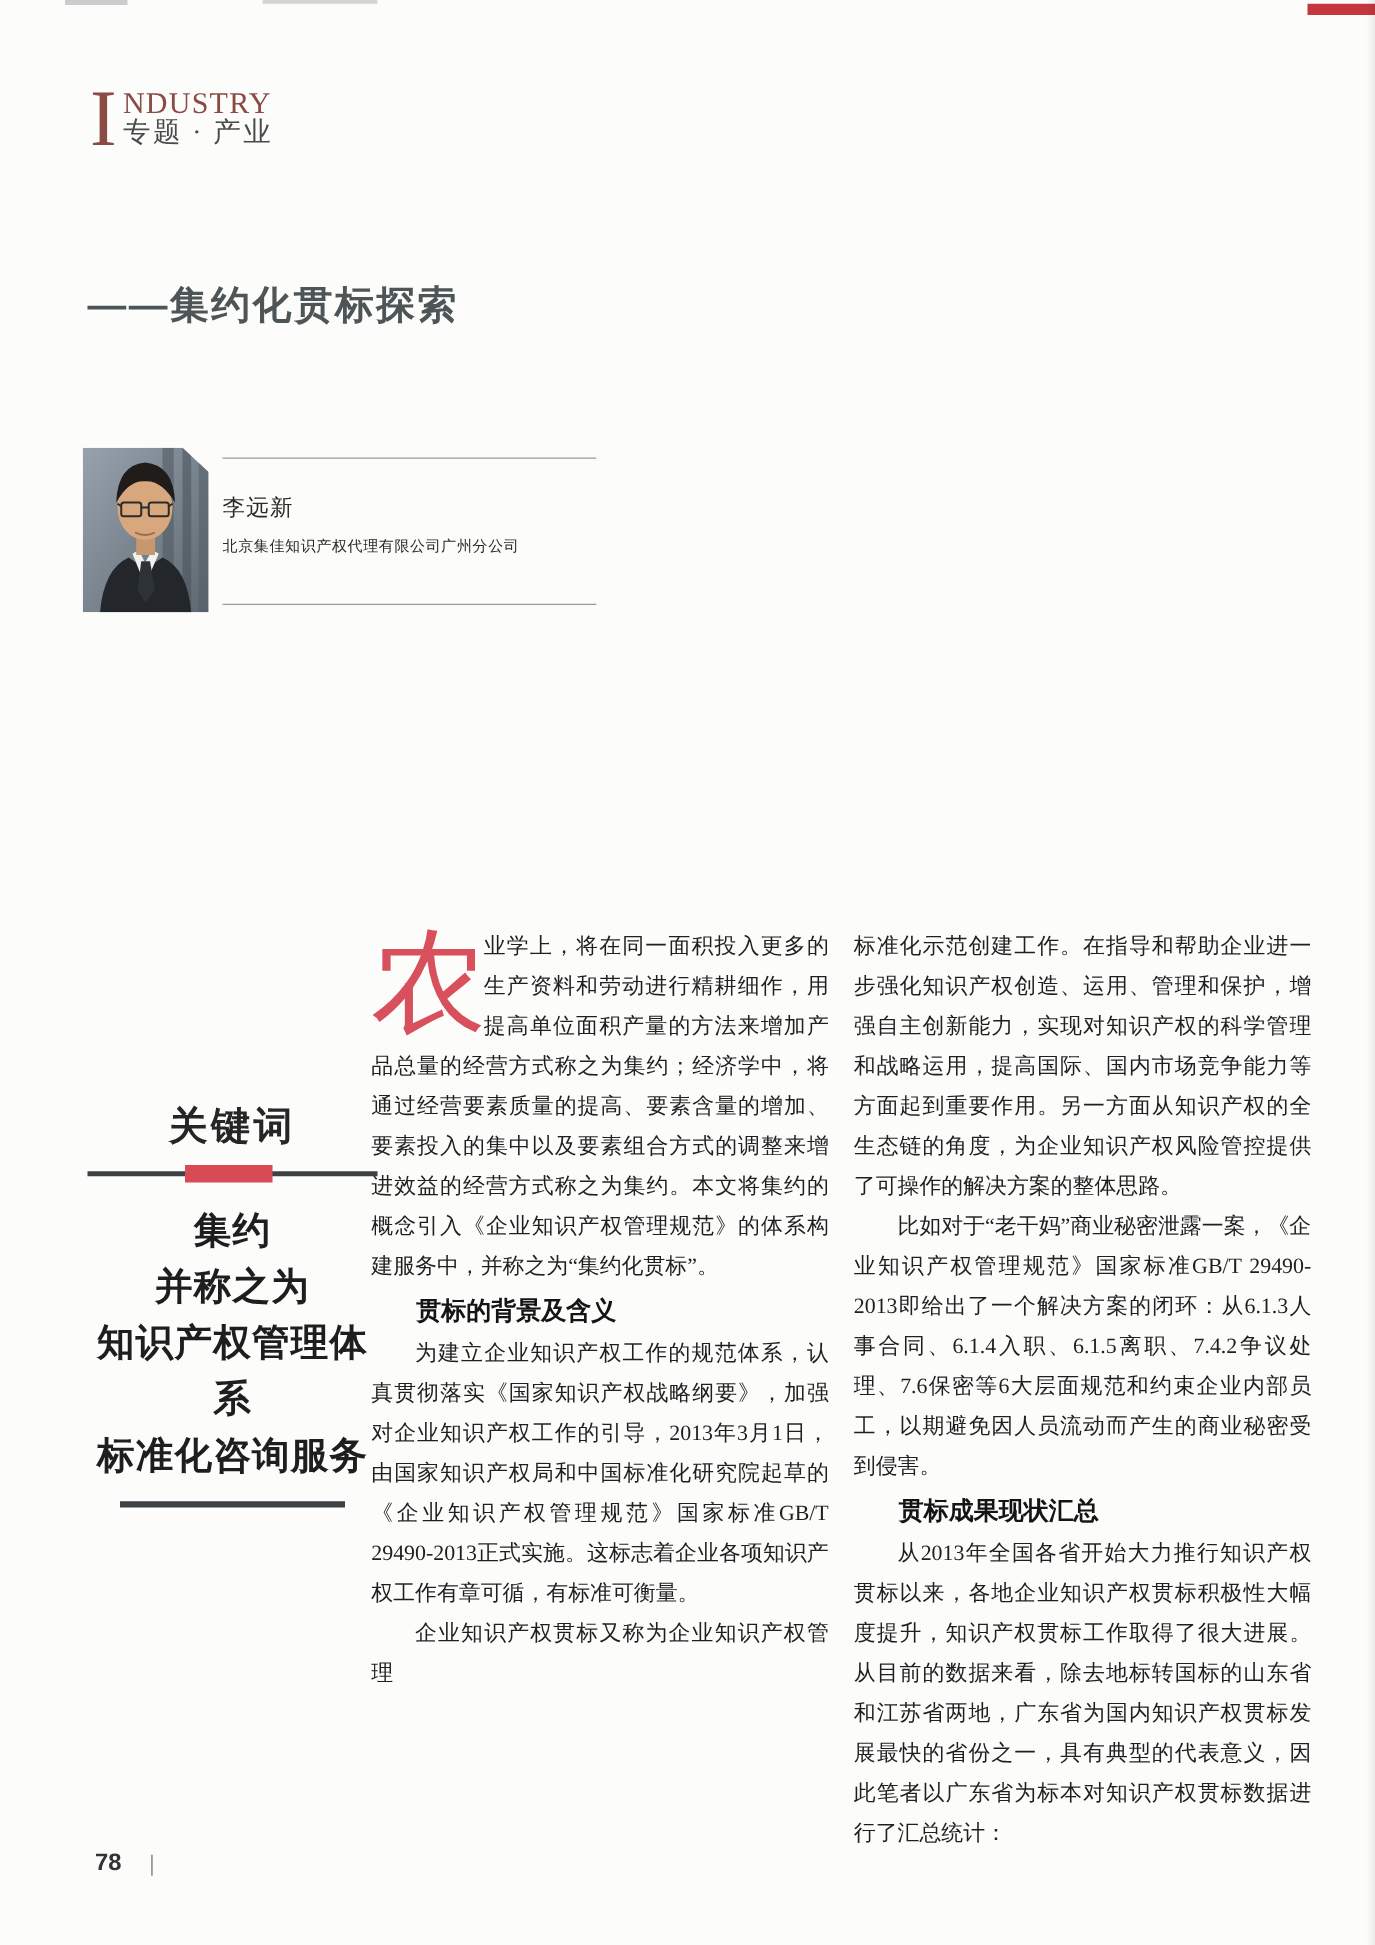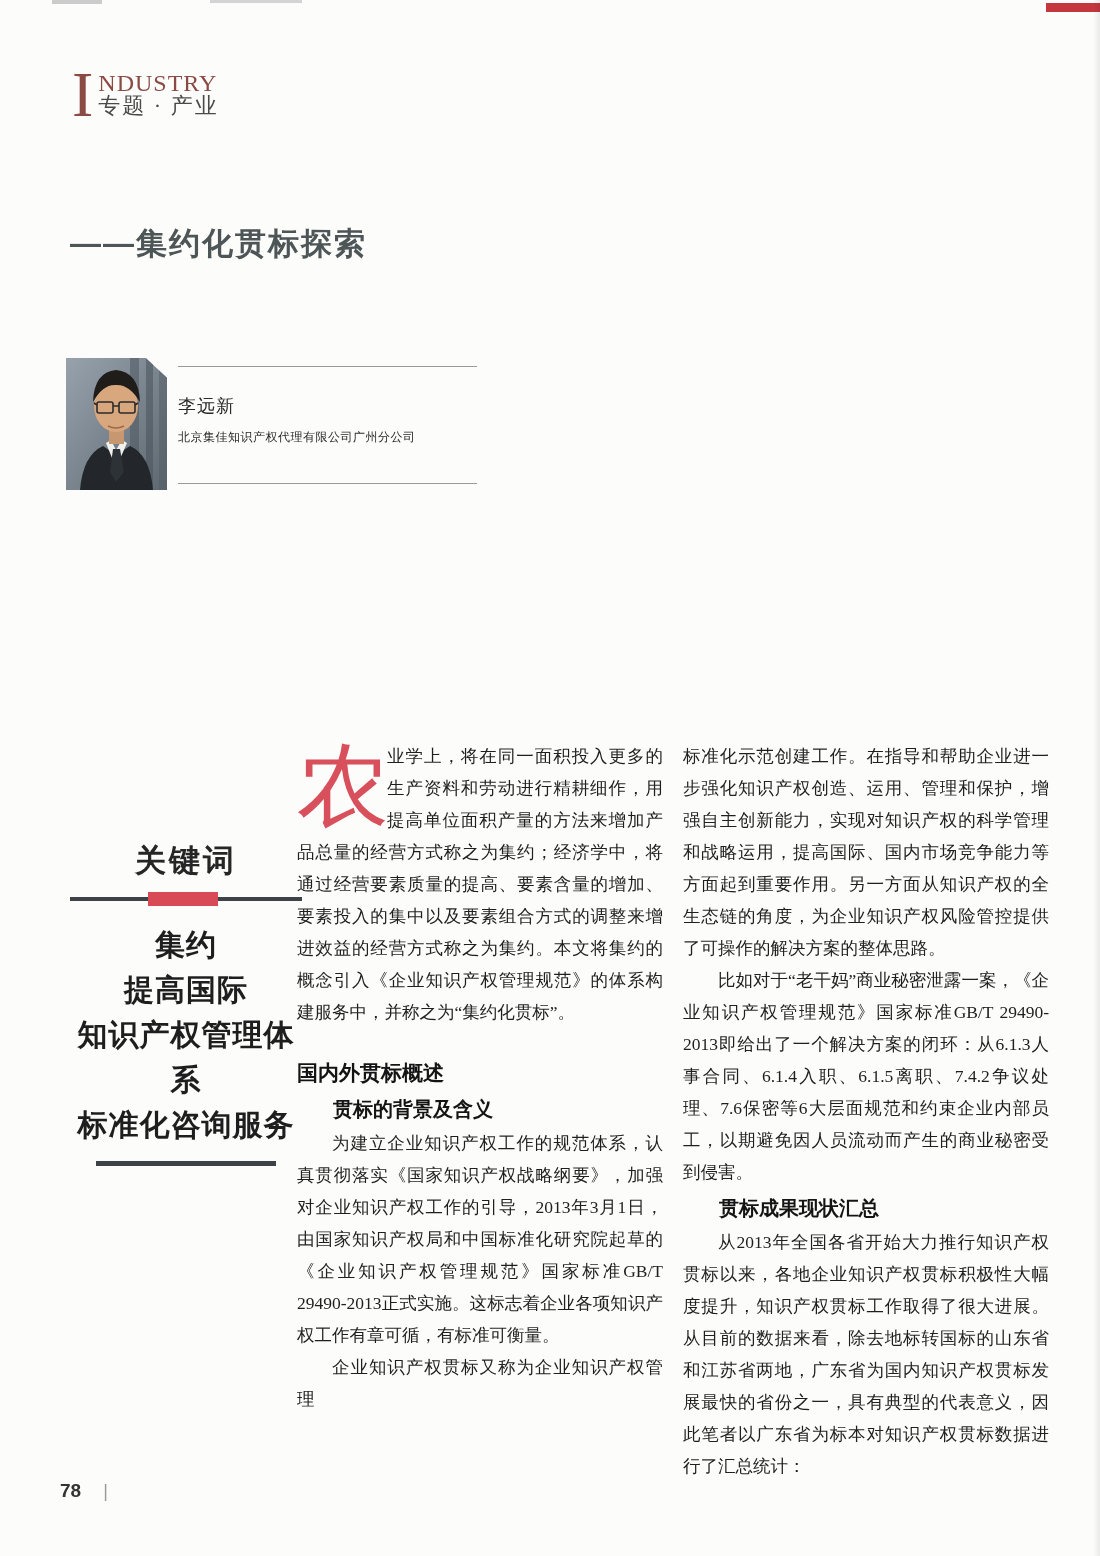--- a/index.html
+++ b/index.html
@@ -41,21 +41,21 @@
   
   .photo-wrap { position:absolute; left:66px; top:358px; width:101px; height:132px;
     clip-path:polygon(0 0, 79% 0, 100% 15%, 100% 100%, 0 100%); }
   .author-info { position:absolute; left:178px; top:366px; width:299px;
     border-top:1px solid #999; border-bottom:1px solid #999; height:118px;
     font-family:"Liberation Sans","DejaVu Sans",sans-serif; color:#2a2a2a; }
   .author-name { font-size:18px; font-weight:normal; margin-top:27px; letter-spacing:1px; }
   .author-affil { font-size:12px; margin-top:11px; letter-spacing:0.5px; }
 
   
-  .keywords { position:absolute; left:70px; top:840px; width:232px; text-align:center; }
+  .keywords { position:absolute; left:70px; top:880px; width:232px; text-align:center; }
   .kw-title { font-size:31px; font-weight:bold; color:#262626; letter-spacing:3px; }
   .kw-divider { position:relative; width:232px; height:14px; margin:10px auto 0; }
   .kw-line { position:absolute; left:0; top:5px; width:232px; height:4px; background:#3c4246; }
   .kw-red  { position:absolute; left:78px; top:0; width:70px; height:14px; background:#d84a56; }
   .kw-list { margin-top:16px; }
   .kw-item { font-size:30px; font-weight:bold; color:#1e1e1e; line-height:45px; letter-spacing:1px; }
   .kw-bottom { width:180px; height:5px; background:#3c4246; margin:14px auto 0; }
 
   
   .col { position:absolute; top:740px; width:366px; }
@@ -65,21 +65,21 @@
   .indent { text-indent:2em; }
   .dropcap { float:left; width:88px; font-size:92px; line-height:88px;
     color:#d8505c; font-family:"Liberation Serif","DejaVu Serif",serif;
     text-align:left; margin:2px 2px 0 0; }
   .h-main { font-family:"Liberation Sans","DejaVu Sans",sans-serif;
     font-size:21px; font-weight:bold; color:#141414; margin:31px 0 9px; }
   .h-sub  { font-family:"Liberation Sans","DejaVu Sans",sans-serif;
     font-size:20px; font-weight:bold; color:#141414; padding-left:36px; margin:7px 0 4px; }
 
   
-  .folio { position:absolute; left:60px; top:1480px;
+  .folio { position:absolute; left:76px; top:1480px;
     font-family:"Liberation Sans","DejaVu Sans",sans-serif;
     font-size:19px; font-weight:bold; color:#333; display:flex; align-items:center; }
   .folio-sep { margin-left:22px; color:#9a9a9a; font-weight:normal; font-size:18px; }
 </style>
 </head>
 <body>
 
 <div class="page">
 
   <div class="mark mark-a"></div>
@@ -134,32 +134,31 @@
   </div>
 
   <div class="keywords">
     <div class="kw-title">关键词</div>
     <div class="kw-divider">
       <span class="kw-line"></span>
       <span class="kw-red"></span>
     </div>
     <div class="kw-list">
       <div class="kw-item">集约</div>
-      <div class="kw-item">提高国际</div>
+      <div class="kw-item">并称之为</div>
       <div class="kw-item">知识产权管理体系</div>
       <div class="kw-item">标准化咨询服务</div>
     </div>
     <div class="kw-bottom"></div>
   </div>
 
   <div class="col col-1">
     <p class="body">
       <span class="dropcap">农</span><span>业学上，将在同一面积投入更多的生产资料和劳动进行精耕细作，用提高单位面积产量的方法来增加产品总量的经营方式称之为集约；经济学中，将通过经营要素质量的提高、要素含量的增加、要素投入的集中以及要素组合方式的调整来增进效益的经营方式称之为集约。本文将集约的概念引入《企业知识产权管理规范》的体系构建服务中，并称之为“集约化贯标”。</span>
     </p>
-    <div class="h-main">国内外贯标概述</div>
     <div class="h-sub">贯标的背景及含义</div>
     <p class="body indent">为建立企业知识产权工作的规范体系，认真贯彻落实《国家知识产权战略纲要》，加强对企业知识产权工作的引导，2013年3月1日，由国家知识产权局和中国标准化研究院起草的《企业知识产权管理规范》国家标准GB/T 29490-2013正式实施。这标志着企业各项知识产权工作有章可循，有标准可衡量。</p>
     <p class="body indent">企业知识产权贯标又称为企业知识产权管理</p>
   </div>
 
   <div class="col col-2">
     <p class="body">标准化示范创建工作。在指导和帮助企业进一步强化知识产权创造、运用、管理和保护，增强自主创新能力，实现对知识产权的科学管理和战略运用，提高国际、国内市场竞争能力等方面起到重要作用。另一方面从知识产权的全生态链的角度，为企业知识产权风险管控提供了可操作的解决方案的整体思路。</p>
     <p class="body indent">比如对于“老干妈”商业秘密泄露一案，《企业知识产权管理规范》国家标准GB/T 29490-2013即给出了一个解决方案的闭环：从6.1.3人事合同、6.1.4入职、6.1.5离职、7.4.2争议处理、7.6保密等6大层面规范和约束企业内部员工，以期避免因人员流动而产生的商业秘密受到侵害。</p>
     <div class="h-sub">贯标成果现状汇总</div>
     <p class="body indent">从2013年全国各省开始大力推行知识产权贯标以来，各地企业知识产权贯标积极性大幅度提升，知识产权贯标工作取得了很大进展。从目前的数据来看，除去地标转国标的山东省和江苏省两地，广东省为国内知识产权贯标发展最快的省份之一，具有典型的代表意义，因此笔者以广东省为标本对知识产权贯标数据进行了汇总统计：</p>

